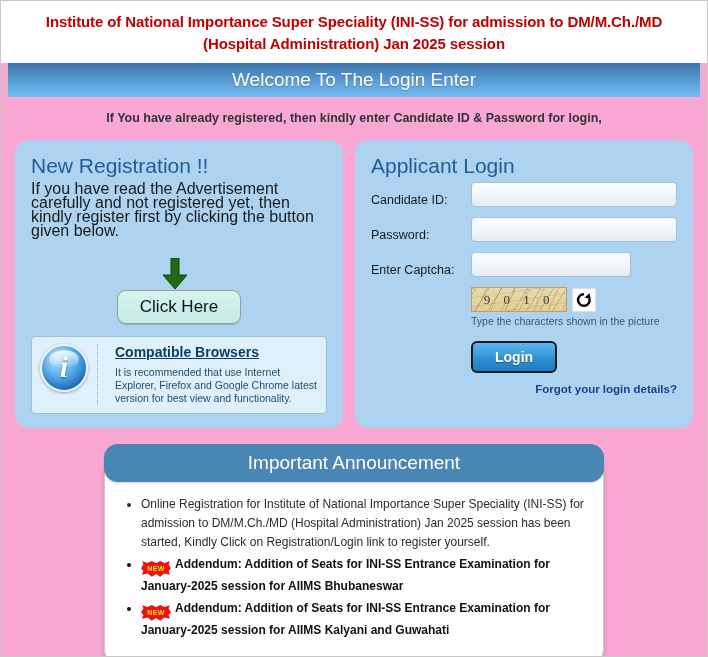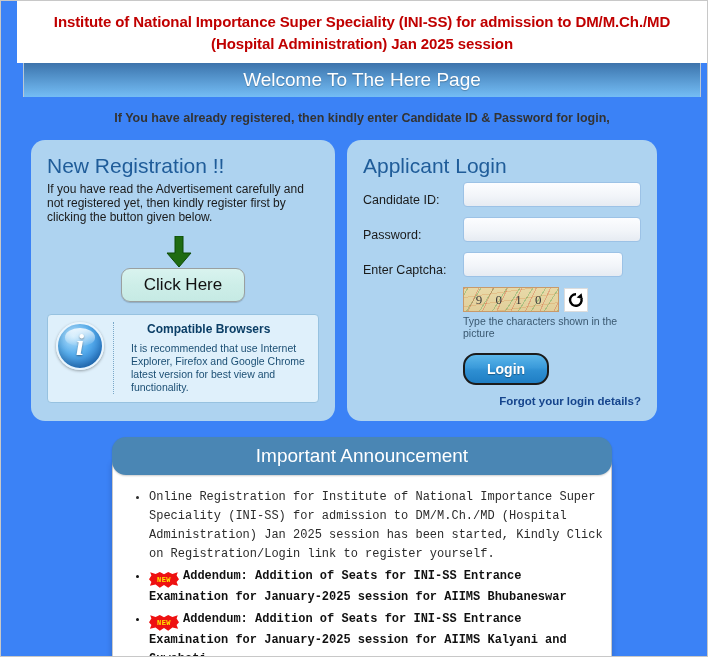--- a/index.html
+++ b/index.html
@@ -5,24 +5,23 @@
   * { box-sizing: border-box; }
   html, body {
     margin: 0; padding: 0;
     background: #ffffff;
     font-family: "Liberation Sans", sans-serif;
   }
   #page {
     position: relative;
     width: 708px;
     height: 657px;
-    background: #3b82f6;
+    background: #f9a8d4;
     border: 1px solid #c8c8c8;
     overflow: hidden;
-    padding-left: 16px;
   }
 
   
   .title-bar {
     padding: 10px 22px 8px 22px;
     text-align: center;
     background: #ffffff;
   }
   .title-text {
     color: #c00000;
@@ -73,34 +72,34 @@
     display: flex;
     gap: 12px;
     padding: 4px 14px 0 14px;
   }
   .panel {
     background: #aed3f0;
     border-radius: 14px;
     padding: 12px 16px 14px 16px;
     position: relative;
   }
-  .panel-left { width: 304px; min-height: 256px; }
-  .panel-right { width: 310px; min-height: 256px; }
+  .panel-left { width: 328px; min-height: 256px; }
+  .panel-right { width: 338px; min-height: 256px; }
 
   .panel-heading {
     color: #1f5c99;
     font-size: 21px;
     margin: 2px 0 4px 0;
     font-weight: normal;
   }
   .panel-sub {
-    font-size: 12px;
+    font-size: 16px;
     color: #1a1a1a;
     line-height: 14px;
-    margin-bottom: 12px;
+    margin-bottom: 20px;
   }
 
   
   .arrow-wrap {
     display: flex;
     justify-content: center;
     margin-top: 8px;
     margin-left: -8px;
   }
   .click-here-wrap {
@@ -153,25 +152,25 @@
     font-family: "Liberation Serif", serif;
     font-style: italic;
     font-weight: bold;
     font-size: 30px;
     color: #ffffff;
     text-shadow: 0 1px 2px rgba(0,0,0,0.4);
   }
   .browsers-divider { border-left: 1px dotted #7aa9c9; }
   .browsers-text { padding-left: 8px; }
   .browsers-title {
-    font-size: 12px;
+    font-size: 14px;
     color: #0b3e66;
     font-weight: bold;
+    text-decoration: underline;
     margin-bottom: 6px;
-    margin-left: 16px;
   }
   .browsers-body {
     font-size: 10.5px;
     color: #1c4f74;
     line-height: 13px;
   }
 
   
   .form-row {
     display: flex;
@@ -235,21 +234,21 @@
     margin-top: 3px;
   }
 
   .login-btn-row {
     margin-left: 100px;
     margin-top: 14px;
   }
   .btn-login {
     background: linear-gradient(to bottom, #5bb6ea 0%, #3a9ada 45%, #2e8fd2 55%, #1f7ec4 100%);
     border: 2px solid #1b1b1b;
-    border-radius: 13px;
+    border-radius: 6px;
     color: #ffffff;
     font-size: 14px;
     font-weight: bold;
     padding: 6px 22px;
     cursor: pointer;
     text-shadow: 0 1px 1px rgba(0,0,0,0.35);
   }
   .forgot-link {
     display: block;
     text-align: right;
@@ -293,21 +292,20 @@
   .announce-list {
     margin: 0;
     padding-left: 30px;
     list-style: disc;
   }
   .announce-list li {
     font-size: 12px;
     color: #2b2b2b;
     line-height: 19px;
     margin-bottom: 3px;
-    font-family: Liberation Mono, monospace;
   }
   .announce-list li.bold-item { font-weight: bold; color: #111111; }
   .new-badge {
     display: inline-block;
     vertical-align: -3px;
     margin-right: 4px;
     width: 30px; height: 16px;
     background: #ee1111;
     color: #ffe400;
     font-size: 7px;
@@ -323,21 +321,21 @@
 </head>
 <body>
 
 <div id="page">
 
   <div class="title-bar">
     <div class="title-text">Institute of National Importance Super Speciality (INI-SS) for admission to DM/M.Ch./MD (Hospital Administration) Jan 2025 session</div>
   </div>
 
   <div class="welcome-banner">
-    <div class="welcome-text">Welcome To The Here Page</div>
+    <div class="welcome-text">Welcome To The Login Enter</div>
   </div>
 
   <div class="intro">
     <div>If You have already registered, then kindly enter Candidate ID &amp; Password for login,</div>
   </div>
 
   <div class="panels">
 
     <div class="panel panel-left">
       <div class="panel-heading">New Registration !!</div>

